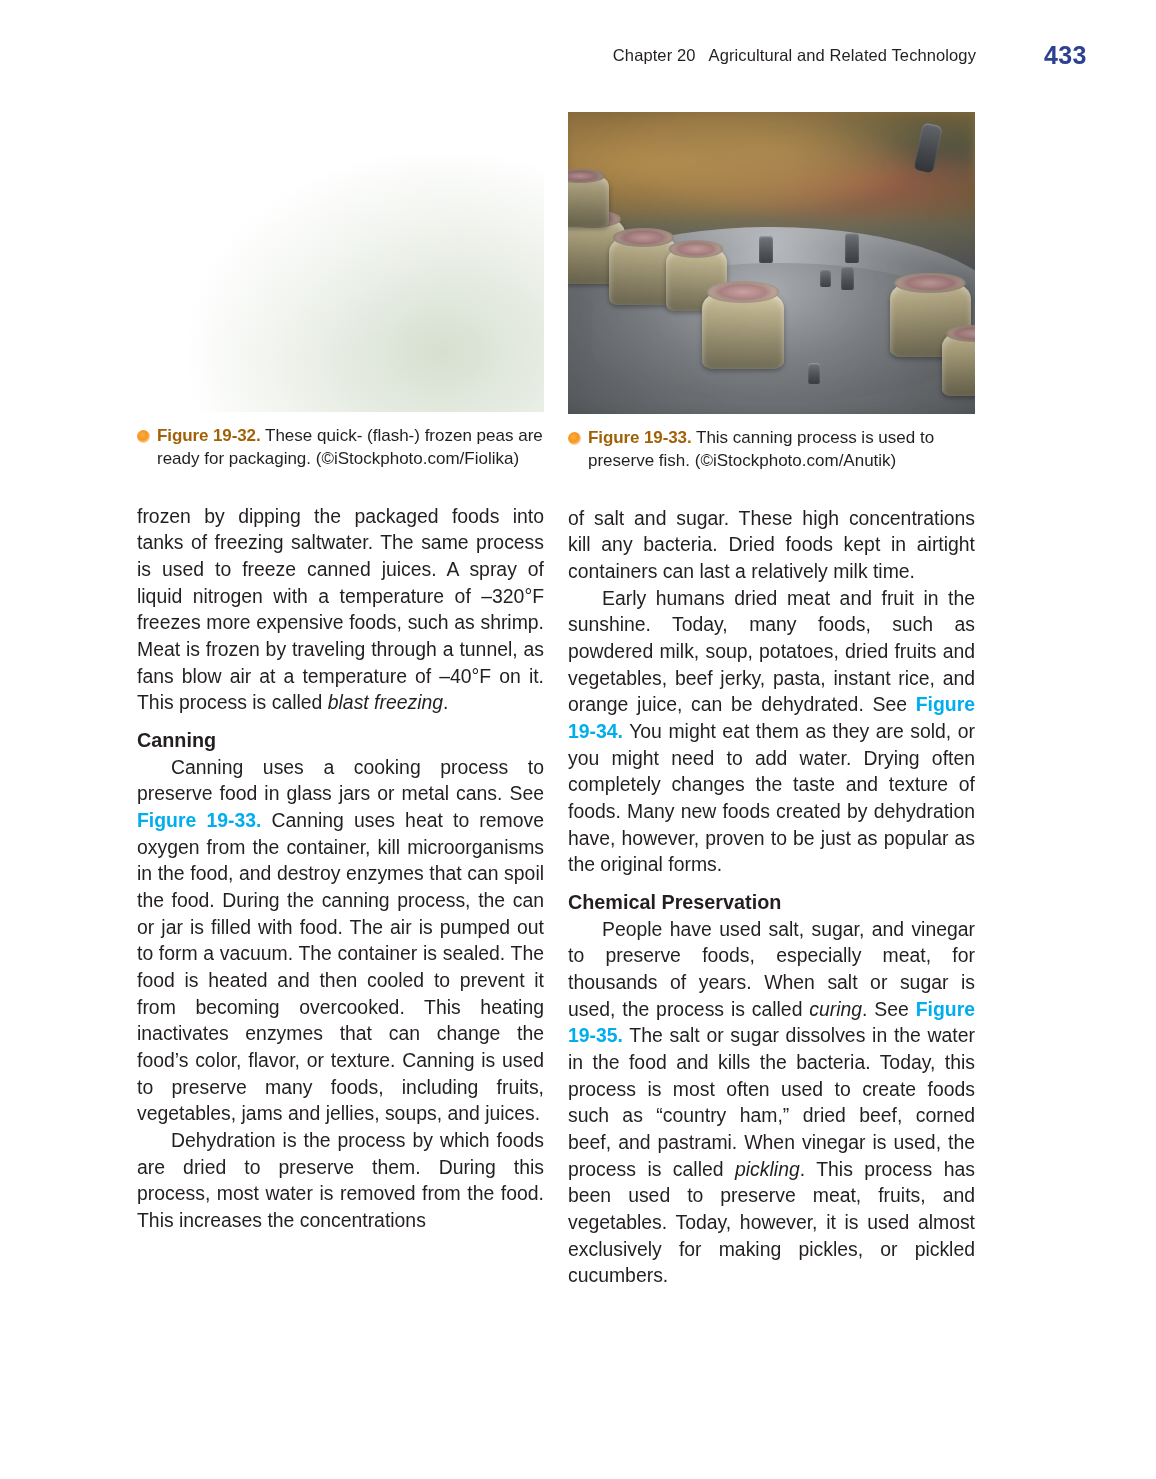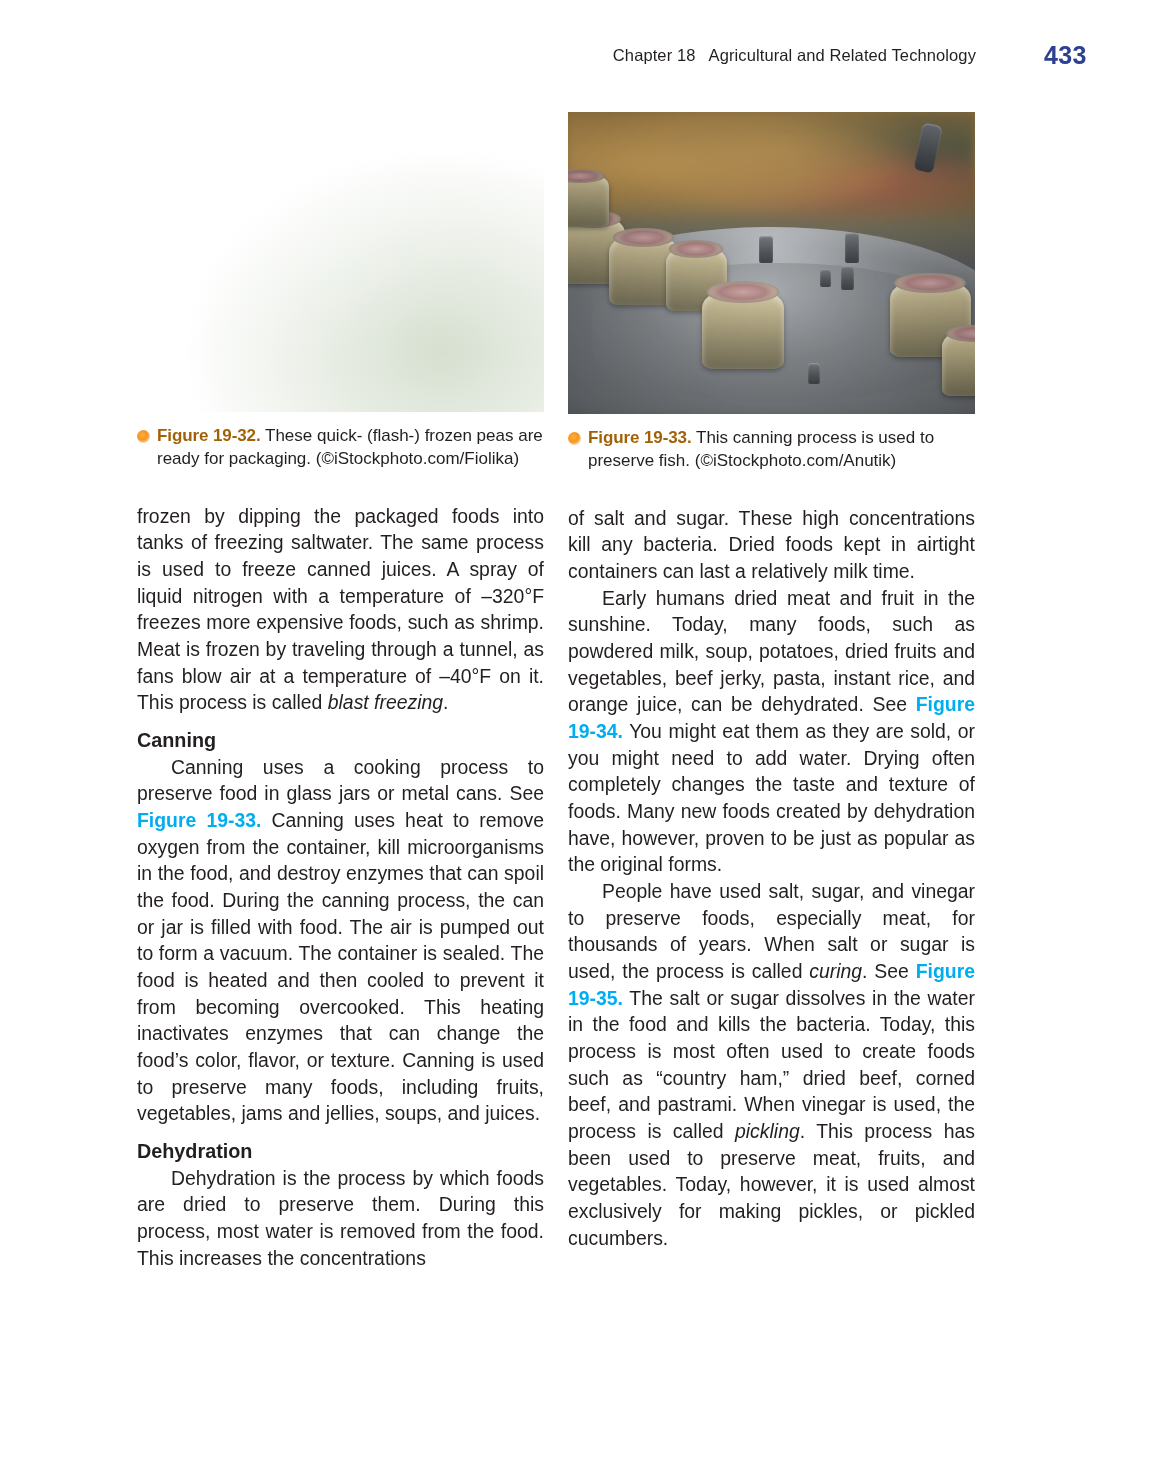--- a/index.html
+++ b/index.html
@@ -221,21 +221,21 @@
   .it { font-style: italic; }
   .figref {
     color: #00aeef;
     font-weight: bold;
   }
 </style>
 </head>
 <body>
 
 <div class="runhead">
-  <div class="runhead-title">Chapter 18   Agricultural and Related Technology</div>
+  <div class="runhead-title">Chapter 20   Agricultural and Related Technology</div>
   <div class="runhead-folio">433</div>
 </div>
 
 <div class="page">
   <div class="cols">
 
     <div class="col col-left">
 
       <div class="figure">
         <div class="fig-img fig-peas">
@@ -246,21 +246,20 @@
           <span class="cap-bullet"></span><span class="cap-label">Figure 19-32.</span><span> These quick- (flash-) frozen peas are ready for packaging. (©iStockphoto.com/Fiolika)</span>
         </div>
       </div>
 
       <div class="body-start">
         <p class="bt"><span>frozen by dipping the packaged foods into tanks of freezing saltwater. The same process is used to freeze canned juices. A spray of liquid nitrogen with a temperature of –320°F freezes more expensive foods, such as shrimp. Meat is frozen by traveling through a tunnel, as fans blow air at a temperature of –40°F on it. This process is called </span><span class="it">blast freezing</span><span>.</span></p>
 
         <h3 class="sub">Canning</h3>
         <p class="bt indent"><span>Canning uses a cooking process to preserve food in glass jars or metal cans. See </span><span class="figref">Figure 19-33.</span><span> Canning uses heat to remove oxygen from the container, kill microorganisms in the food, and destroy enzymes that can spoil the food. During the canning process, the can or jar is filled with food. The air is pumped out to form a vacuum. The container is sealed. The food is heated and then cooled to prevent it from becoming overcooked. This heating inactivates enzymes that can change the food’s color, flavor, or texture. Canning is used to preserve many foods, including fruits, vegetables, jams and jellies, soups, and juices.</span></p>
 
-        <h3 class="sub">Dehydration</h3>
         <p class="bt indent">Dehydration is the process by which foods are dried to preserve them. During this process, most water is removed from the food. This increases the concentrations</p>
       </div>
     </div>
 
     <div class="col col-right">
 
       <div class="figure">
         <div class="fig-img fig-canning">
           <div class="can-bg"></div>
           <div class="can-blurback"></div>
@@ -289,18 +288,19 @@
         <div class="caption">
           <span class="cap-bullet"></span><span class="cap-label">Figure 19-33.</span><span> This canning process is used to preserve fish. (©iStockphoto.com/Anutik)</span>
         </div>
       </div>
 
       <div class="body-start">
         <p class="bt">of salt and sugar. These high concentrations kill any bacteria. Dried foods kept in airtight containers can last a relatively milk time.</p>
 
         <p class="bt indent"><span>Early humans dried meat and fruit in the sunshine. Today, many foods, such as powdered milk, soup, potatoes, dried fruits and vegetables, beef jerky, pasta, instant rice, and orange juice, can be dehydrated. See </span><span class="figref">Figure 19-34.</span><span> You might eat them as they are sold, or you might need to add water. Drying often completely changes the taste and texture of foods. Many new foods created by dehydration have, however, proven to be just as popular as the original forms.</span></p>
 
+        <h3 class="sub">Chemical Preservation</h3>
         <p class="bt indent"><span>People have used salt, sugar, and vinegar to preserve foods, especially meat, for thousands of years. When salt or sugar is used, the process is called </span><span class="it">curing</span><span>. See </span><span class="figref">Figure 19-35.</span><span> The salt or sugar dissolves in the water in the food and kills the bacteria. Today, this process is most often used to create foods such as “country ham,” dried beef, corned beef, and pastrami. When vinegar is used, the process is called </span><span class="it">pickling</span><span>. This process has been used to preserve meat, fruits, and vegetables. Today, however, it is used almost exclusively for making pickles, or pickled cucumbers.</span></p>
       </div>
     </div>
 
   </div>
 </div>
 
 </body></html>

